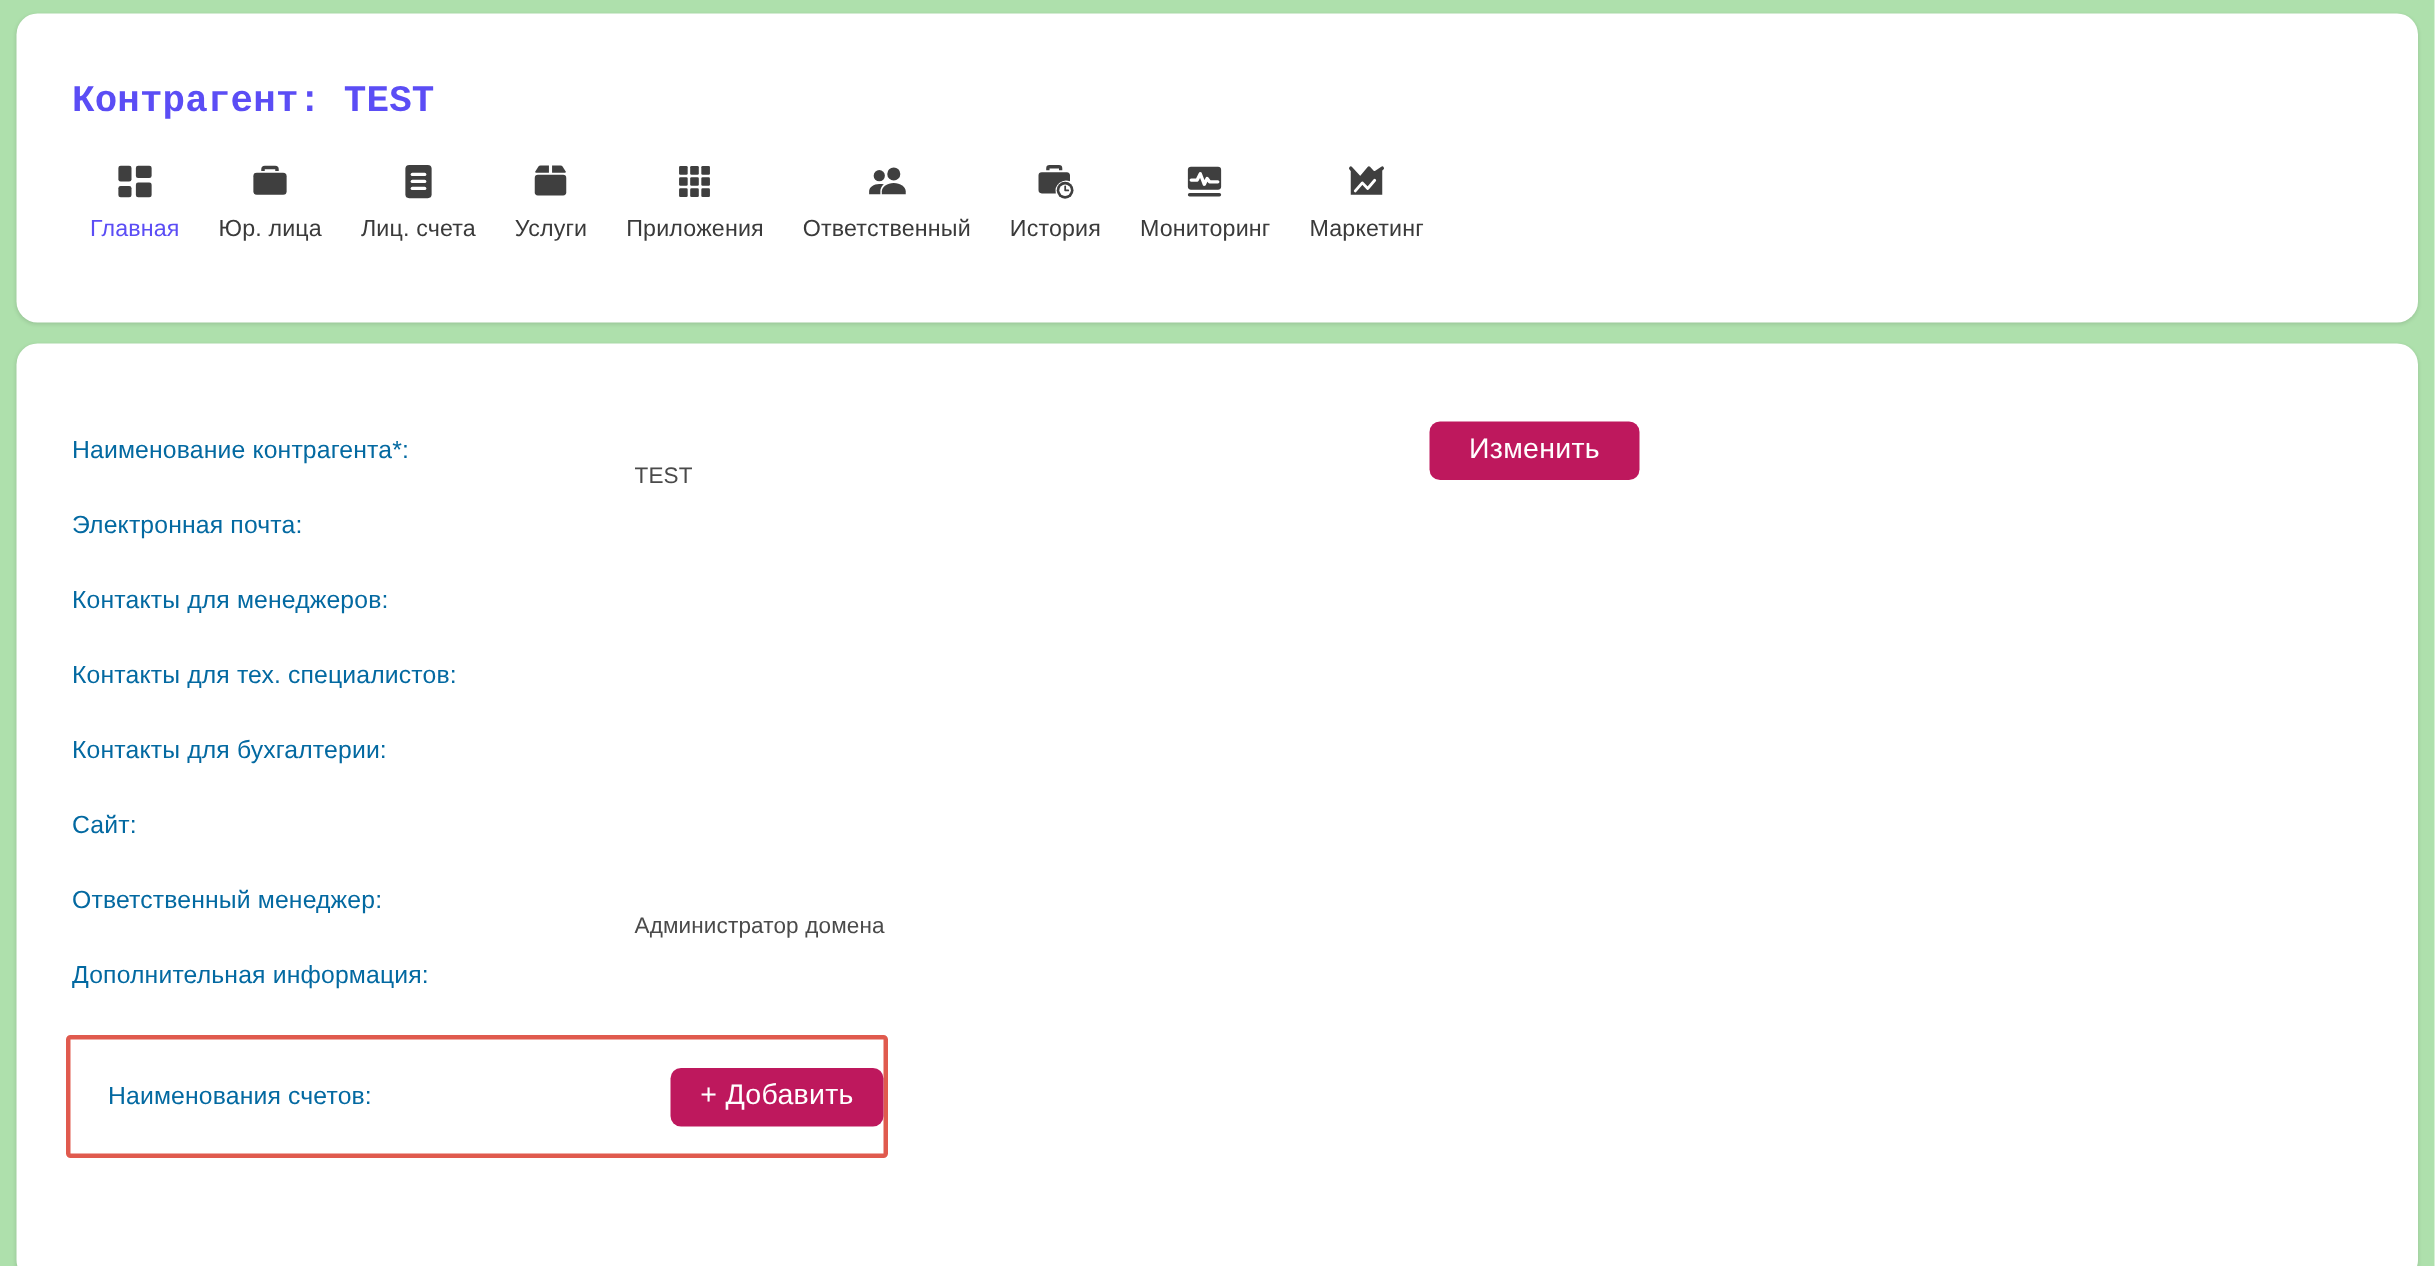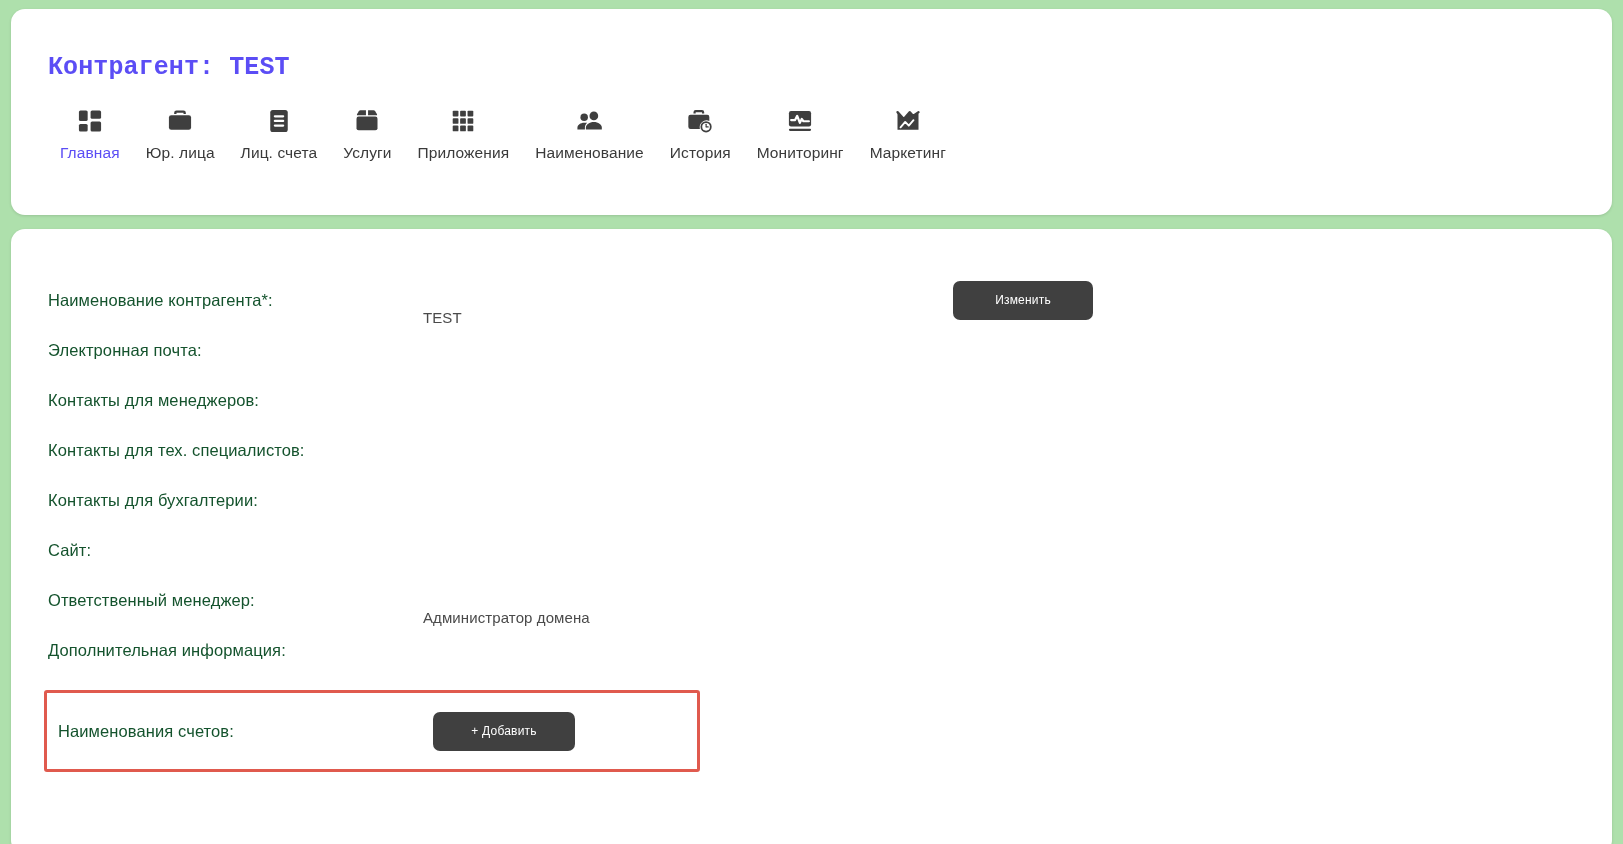--- a/index.html
+++ b/index.html
@@ -89,65 +89,66 @@
   }
   .form-row {
     display: flex;
     align-items: center;
     height: 50px;
     padding-left: 37px;
     position: relative;
   }
   .form-label {
     font-size: 16.5px;
-    color: #14532d;
+    color: #0369a1;
     width: 375px;
     flex: 0 0 375px;
     letter-spacing: .1px;
   }
   .form-value {
     font-size: 15px;
     color: #4a4a4a;
     flex: 0 0 530px;
     letter-spacing: .1px;
     padding-top: 3px;
     margin-top: 31px;
   }
   .form-action { flex: 0 0 auto; }
 
   
   .btn {
-    background: #404040;
+    background: #be185d;
     color: #ffffff;
     border: none;
     border-radius: 7px;
     font-family: inherit;
-    font-size: 12px;
+    font-size: 19px;
     cursor: pointer;
     letter-spacing: .2px;
   }
   .btn--edit {
     width: 140px;
     height: 39px;
   }
   .btn--add {
     width: 142px;
     height: 39px;
   }
 
   
   .form-row--highlight {
     margin: 15px 0 0 0;
     height: 82px;
     border: 3px solid #e05a4e;
     border-radius: 3px;
-    width: 656px;
+    width: 548px;
     margin-left: 33px;
-    padding-left: 11px;
+    padding-left: 0;
     align-items: center;
+    justify-content: flex-end;
   }
   .form-row--highlight .form-label {
     width: 375px;
     flex: 0 0 375px;
   }
   .form-row--highlight .form-action { margin-left: 0; }
 </style>
 </head>
 <body>
 
@@ -223,21 +224,21 @@
 
       <a class="nav-item">
         <span class="nav-icon">
           <svg width="29" height="29" viewBox="0 0 24 24" fill="#3f3f3f">
             <circle cx="15.6" cy="7.4" r="3.6"></circle>
             <circle cx="7.6" cy="8.4" r="3.1"></circle>
             <path d="M15.6 12.4c-3.6 0-6.6 2.1-6.6 4.6v1.6h13.2V17c0-2.5-3-4.6-6.6-4.6z"></path>
             <path d="M7.6 13c-3.1 0-5.6 1.9-5.6 4.1v1.5h6.2V17c0-1.5.7-2.9 1.9-3.9-.8-.1-1.6-.1-2.5-.1z"></path>
           </svg>
         </span>
-        <span class="nav-label">Наименование</span>
+        <span class="nav-label">Ответственный</span>
       </a>
 
       <a class="nav-item">
         <span class="nav-icon">
           <svg width="28" height="28" viewBox="0 0 24 24" fill="#3f3f3f">
             <path d="M8.3 2.6h5.4a1.9 1.9 0 0 1 1.9 1.9v1.1h-1.9v-1.1H8.3v1.1H6.4V4.5a1.9 1.9 0 0 1 1.9-1.9z"></path>
             <path d="M2 8.6a1.9 1.9 0 0 1 1.9-1.9h14.3A1.9 1.9 0 0 1 20 8.6v3.3a6 6 0 0 0-8.1 6.9H3.9A1.9 1.9 0 0 1 2 16.9V8.6z"></path>
             <circle cx="17.2" cy="17" r="4.8"></circle>
             <circle cx="17.2" cy="17" r="3.3" fill="#fff"></circle>
             <rect x="16.75" y="14.3" width="1" height="3.1" rx=".5"></rect>

